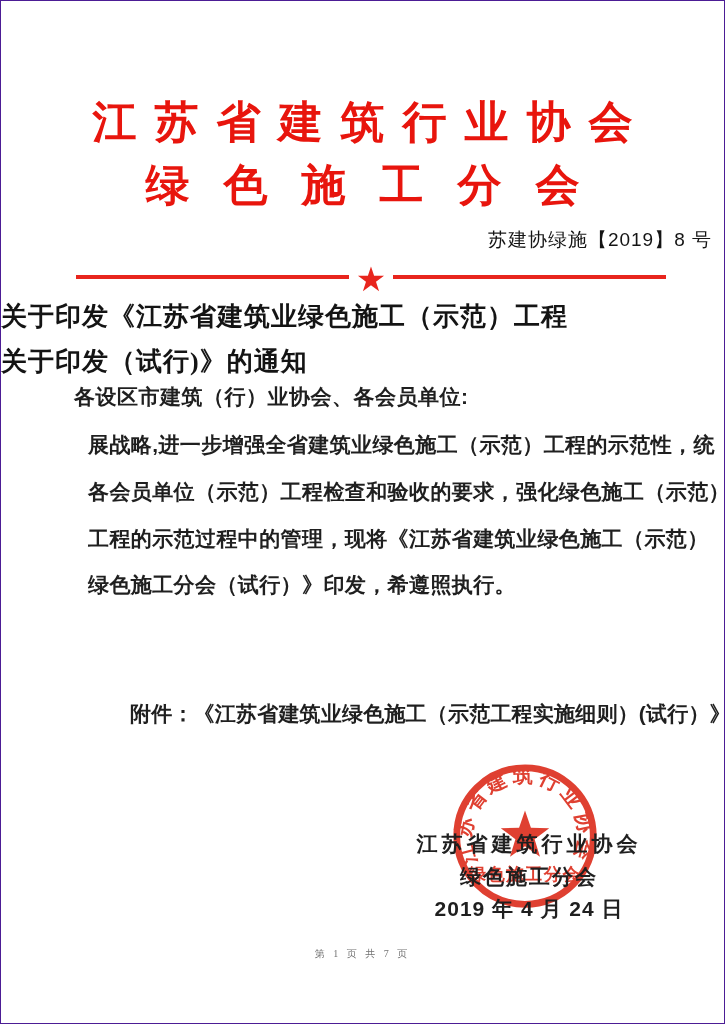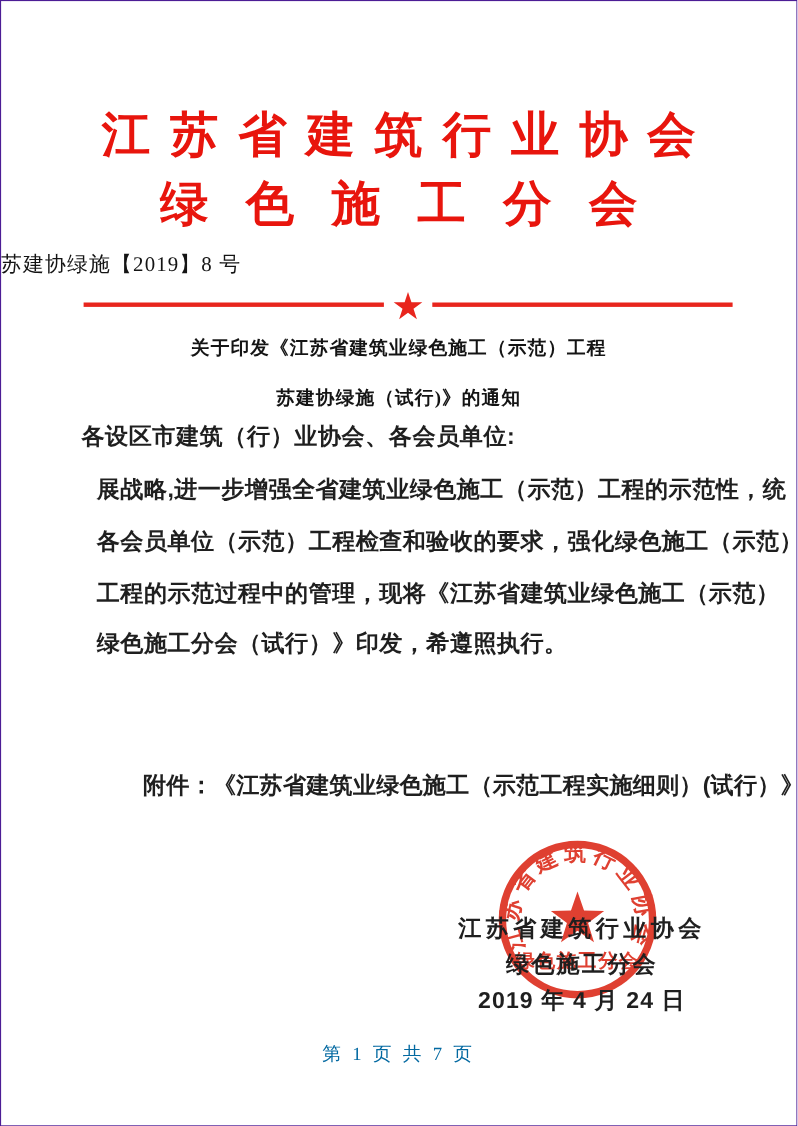--- a/index.html
+++ b/index.html
@@ -27,41 +27,40 @@
     position:absolute; top:155px; left:0; right:0;
     text-align:center;
     font-family:"Liberation Serif","DejaVu Serif",serif;
     font-weight:bold; font-size:44px;
     color:#e8150d;
     letter-spacing:34px; padding-left:34px;
     white-space:nowrap;
   }
   .doc-number {
     position:absolute; top:226px; left:0; right:12px;
-    text-align:left;
-    font-family:Liberation Serif, serif;
+    text-align:right;
+    font-family:Liberation Sans, sans-serif;
     font-size:19px; color:#141414;
     letter-spacing:1px;
   }
   
   .red-rule {
     position:absolute; top:259px; left:75px; width:590px; height:34px;
     display:flex; align-items:center; gap:7px;
   }
   .red-rule .seg { flex:1; height:4px; background:#e8251d; }
   .red-rule .star {
     color:#e8251d; font-size:34px; line-height:1;
     transform:translateY(2px);
   }
   
   .doc-title {
     position:absolute; top:293px; left:0; right:0;
-    text-align:center;
     font-family:"Liberation Serif","DejaVu Serif",serif;
-    font-weight:bold; font-size:17px;
+    font-weight:bold; font-size:26px;
     color:#141414;
     line-height:45px;
     letter-spacing:1px;
   }
   
   .salutation {
     position:absolute; top:382px; left:73px;
     font-size:21px; font-weight:600; letter-spacing:0.5px;
     white-space:nowrap;
     text-align:center;
@@ -97,41 +96,41 @@
     text-align:center; z-index:2;
   }
   .sig-line1 { font-size:21px; font-weight:600; letter-spacing:4px; height:33px; white-space:nowrap; }
   .sig-line2 { font-size:21px; font-weight:600; letter-spacing:2px; height:32px; white-space:nowrap; }
   .sig-date  { font-size:21px; font-weight:600; letter-spacing:1px; white-space:nowrap; }
   
   .footer {
     position:absolute; top:946px; left:0; right:0;
     text-align:center;
     font-family:"Liberation Serif","DejaVu Serif",serif;
-    font-size:17px; color:#0369a1; letter-spacing:3px;
+    font-size:10px; color:#737373; letter-spacing:3px;
   }
 </style>
 </head>
 <body>
 
 <div class="page">
 
   <div class="org-line1">江苏省建筑行业协会</div>
   <div class="org-line2">绿色施工分会</div>
   <div class="doc-number">苏建协绿施【2019】8 号</div>
 
   <div class="red-rule">
     <span class="seg"></span>
     <span class="star">★</span>
     <span class="seg"></span>
   </div>
 
   <div class="doc-title">
     <div>关于印发《江苏省建筑业绿色施工（示范）工程</div>
-    <div>苏建协绿施（试行)》的通知</div>
+    <div>关于印发（试行)》的通知</div>
   </div>
 
   <div class="salutation">各设区市建筑（行）业协会、各会员单位:</div>
 
   <div class="body-text">
     <div class="bline">展战略,进一步增强全省建筑业绿色施工（示范）工程的示范性，统</div>
     <div class="bline">各会员单位（示范）工程检查和验收的要求，强化绿色施工（示范）</div>
     <div class="bline">工程的示范过程中的管理，现将《江苏省建筑业绿色施工（示范）</div>
     <div class="bline">绿色施工分会（试行）》印发，希遵照执行。</div>
   </div>

